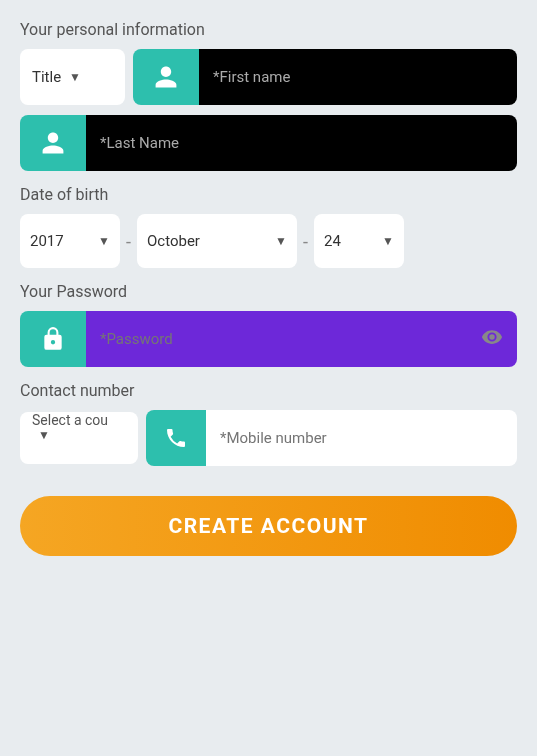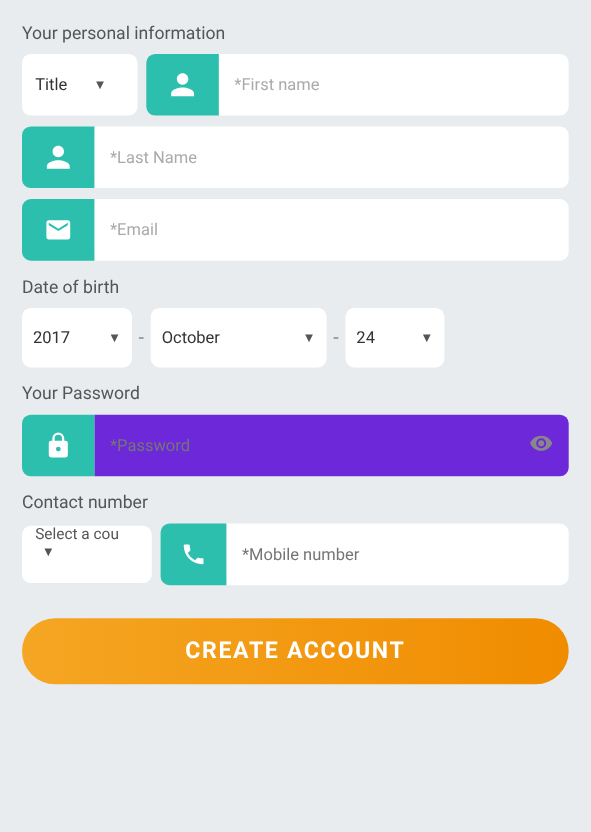--- a/index.html
+++ b/index.html
@@ -47,21 +47,21 @@
     }
 
     .input-field {
       flex: 1;
       height: 56px;
       border: none;
       border-radius: 0 8px 8px 0;
       padding: 0 14px;
       font-size: 15px;
       color: #888;
-      background: #ffffff;
+      background: #000000;
       outline: none;
     }
 
     .input-field::placeholder {
       color: #aaa;
     }
 
     .title-first-row {
       display: flex;
       align-items: center;
@@ -80,21 +80,21 @@
       display: flex;
       align-items: center;
       min-width: 105px;
       margin-right: 8px;
       cursor: pointer;
     }
 
     .title-dropdown-inner {
       display: flex;
       align-items: center;
-      gap: 24px;
+      gap: 8px;
     }
 
     .chevron {
       color: #555;
       font-size: 12px;
     }
 
     .first-name-group {
       display: flex;
       flex: 1;
@@ -280,29 +280,20 @@
 
   <div class="input-row">
     <div class="teal-icon-box">
       <svg viewBox="0 0 24 24">
         <path d="M12 12c2.7 0 4.8-2.1 4.8-4.8S14.7 2.4 12 2.4 7.2 4.5 7.2 7.2 9.3 12 12 12zm0 2.4c-3.2 0-9.6 1.6-9.6 4.8v2.4h19.2v-2.4c0-3.2-6.4-4.8-9.6-4.8z"></path>
       </svg>
     </div>
     <input type="text" class="input-field" placeholder="*Last Name" style="">
   </div>
 
-  <div class="input-row">
-    <div class="teal-icon-box">
-
-      <svg viewBox="0 0 24 24">
-        <path d="M20 4H4C2.9 4 2 4.9 2 6v12c0 1.1.9 2 2 2h16c1.1 0 2-.9 2-2V6c0-1.1-.9-2-2-2zm0 4l-8 5-8-5V6l8 5 8-5v2z"></path>
-      </svg>
-    </div>
-    <input type="email" class="input-field" placeholder="*Email" style="">
-  </div>
 </div>
 
 
 <div class="dob-section">
   <p class="section-label">Date of birth</p>
   <div class="dob-row">
     <div class="dob-dropdown dob-year">
       <div class="dob-dropdown-inner">
         <span>2017</span>
         <span class="chevron">▼</span>

